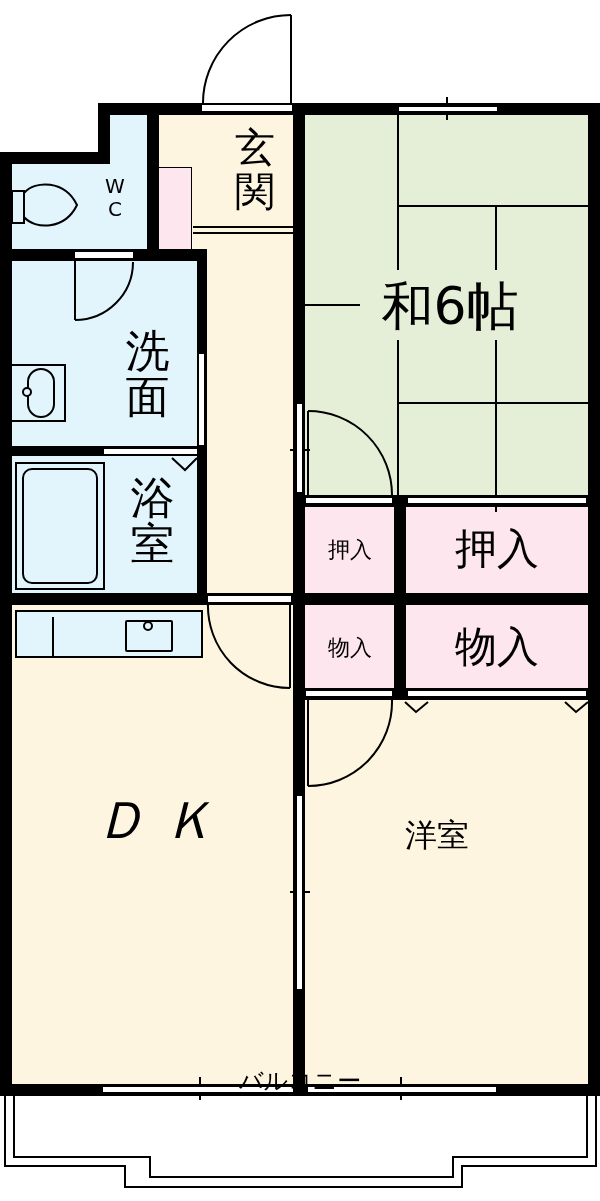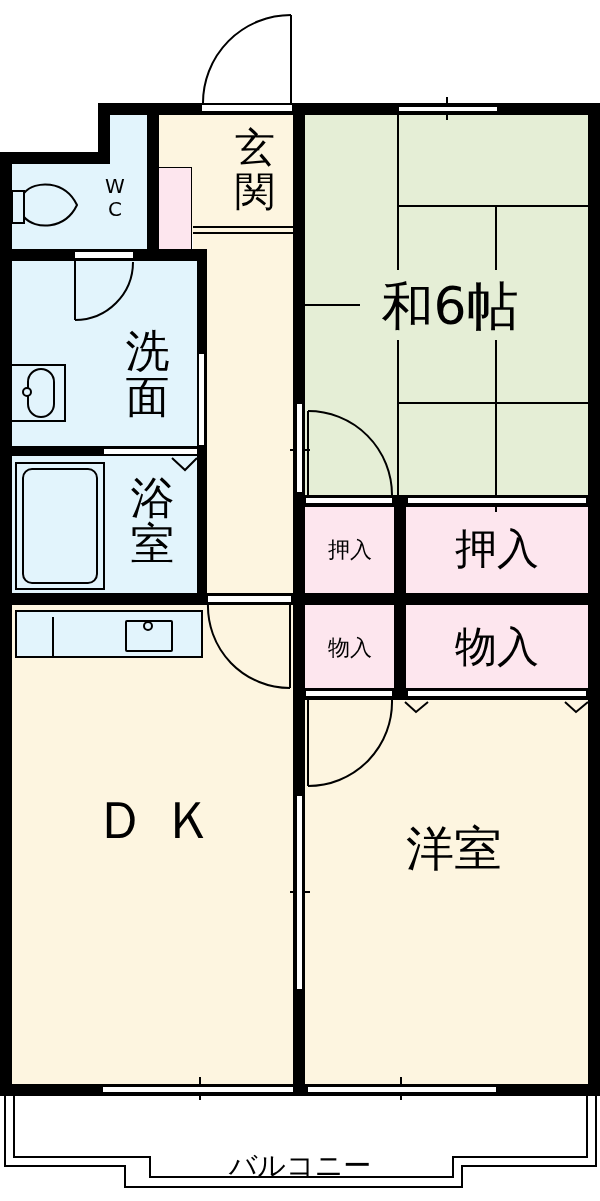--- a/index.html
+++ b/index.html
@@ -157,19 +157,19 @@
   <div>浴</div>
   <div>室</div>
 </div>
 <div class="room-label" style="left:350px;top:277px;width:200px;font-size:52px;background:transparent;">
   <span style="background:#e5eed6;padding:0 4px;">和6帖</span>
 </div>
 <div class="room-label" style="left:304px;top:537px;width:92px;font-size:22px;">押入</div>
 <div class="room-label" style="left:404px;top:525px;width:186px;font-size:42px;">押入</div>
 <div class="room-label" style="left:304px;top:635px;width:92px;font-size:22px;">物入</div>
 <div class="room-label" style="left:404px;top:623px;width:186px;font-size:42px;">物入</div>
-<div class="room-label" style="left:40px;top:780px;width:230px;font-size:52px;line-height:1.55;">
+<div class="room-label" style="left:40px;top:780px;width:230px;font-size:52px;line-height:1.55;font-style:italic;">
   <div>Ｄ Ｋ</div>
 </div>
-<div class="room-label" style="left:349px;top:810px;width:210px;font-size:48px;line-height:1.6;">
+<div class="room-label" style="left:332px;top:810px;width:210px;font-size:32px;line-height:1.6;">
   <div>洋室</div>
 </div>
-<div class="room-label" style="left:100px;top:1150px;width:400px;font-size:28px;">バルコニー</div>
+<div class="room-label" style="left:100px;top:1068px;width:400px;font-size:24px;">バルコニー</div>
 
 </body></html>

